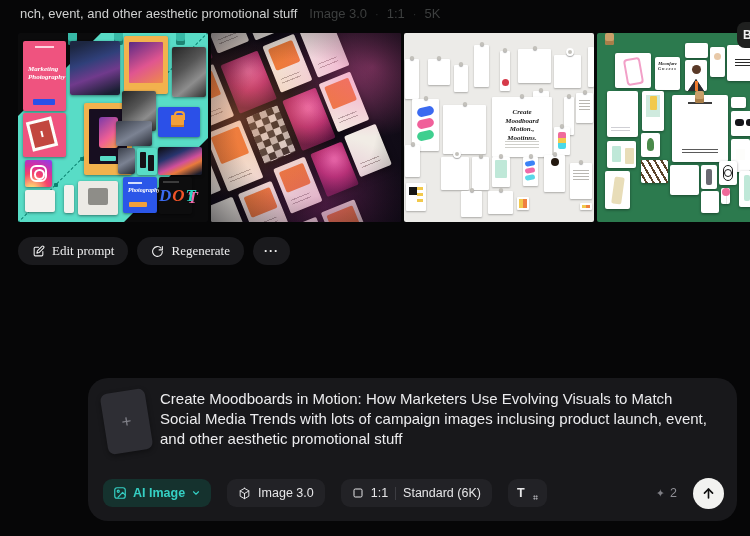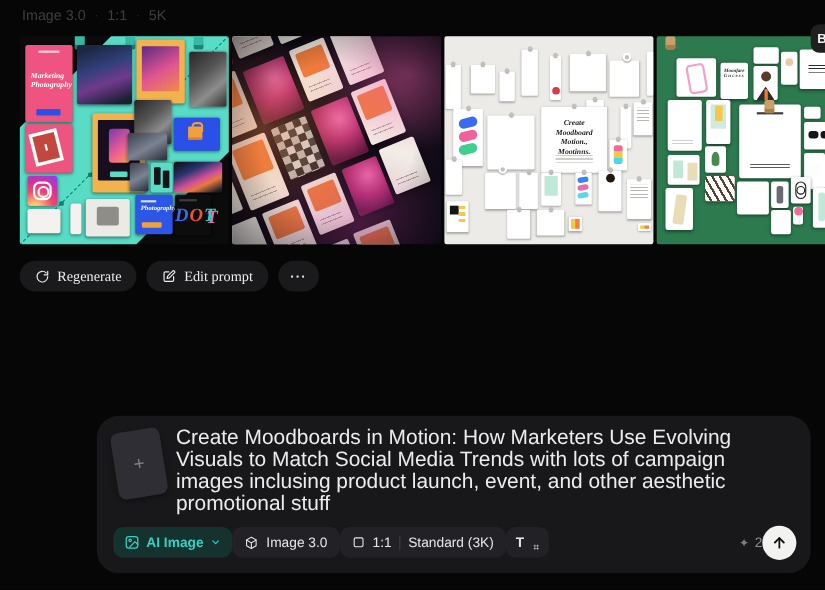--- a/index.html
+++ b/index.html
@@ -205,41 +205,42 @@
   .abtn{height:28px;border-radius:14px;border:none;background:#1a1a1d;color:#ededee;display:flex;align-items:center;
     gap:7px;padding:0 14px;font-family:"Liberation Serif",serif;font-size:13px;}
   .abtn.more{padding:0 11px;font-family:"Liberation Sans",sans-serif;font-weight:700;letter-spacing:1px;font-size:12px;}
   .abtn svg{flex:0 0 auto;}
 
   
   .composer{position:absolute;left:88px;top:378px;width:649px;height:143px;background:var(--panel-bg,#18181b);border-radius:20px;}
   .thumb{position:absolute;left:16px;top:13px;width:45px;height:61px;background:#2e2e34;border-radius:7px;
     transform:rotate(-9deg);display:flex;align-items:center;justify-content:center;box-shadow:0 2px 5px rgba(0,0,0,.35);cursor:pointer;}
   .plus{color:#84848c;font-size:17px;}
-  .ptext{position:absolute;left:72px;top:11px;right:24px;color:#ececee;font-size:19px;line-height:20px;cursor:text;}
-  .controls{position:absolute;left:15px;right:13px;bottom:14px;height:28px;display:flex;align-items:center;gap:0;}
+  .ptext{position:absolute;left:72px;top:11px;right:24px;color:#ececee;font-size:15px;line-height:20px;cursor:text;}
+  .controls{position:absolute;left:15px;right:13px;bottom:14px;height:28px;display:flex;align-items:center;gap:16px;}
   .modebtn{height:28px;border:none;border-radius:9px;background:var(--mode-button-bg,#15322e);color:var(--accent-teal,#35d0c4);
     font-size:12.5px;font-weight:600;display:flex;align-items:center;gap:6px;padding:0 10px;font-family:"Liberation Sans",sans-serif;}
   .ctrlbtn{height:28px;border:none;border-radius:9px;background:var(--button-bg,#222226);color:#e6e6e8;font-size:12.5px;
     font-weight:500;display:flex;align-items:center;gap:7px;padding:0 11px;font-family:"Liberation Sans",sans-serif;}
   .vdiv{width:1px;height:13px;background:#3d3d42;}
   .ticonbtn{padding:0 9px;font-weight:700;}
   .tdots{width:5px;height:5px;background-image:radial-gradient(#cfcfd4 .7px,transparent 1px);background-size:2.5px 2.5px;
     align-self:flex-end;margin:0 0 7px 1px;}
   .spacer{flex:1;}
   .credits{display:flex;align-items:center;gap:5px;color:#8e8e94;font-size:12.5px;}
   .sparkle{font-family:"DejaVu Sans",sans-serif;font-size:11px;color:#7e7e84;}
   .submit{width:31px;height:31px;border-radius:50%;border:none;background:#f2f2f0;display:flex;align-items:center;justify-content:center;}
 </style>
 </head>
 <body>
 
 <div id="app">
 
   <header class="topbar">
+    <span class="snippet">nch, event, and other aesthetic promotional stuff</span>
     <span class="meta">
       <span>Image 3.0</span>
       <span class="dot">·</span>
       <span>1:1</span>
       <span class="dot">·</span>
       <span>5K</span>
     </span>
   </header>
 
   <div class="gallery">
@@ -394,31 +395,31 @@
     </div>
   </div>
 
   <button class="partialbtn">
     <span>B</span>
   </button>
 
   <div class="actions">
     <button class="abtn">
       <svg width="13" height="13" viewBox="0 0 24 24" fill="none" stroke="#ededee" stroke-width="2" stroke-linecap="round" stroke-linejoin="round">
+          <path d="M12 4H6a2 2 0 0 0-2 2v12a2 2 0 0 0 2 2h12a2 2 0 0 0 2-2v-6"></path>
+          <path d="M18.4 2.6a2 2 0 0 1 2.9 3L13 14l-4 1 1-4 8.4-8.4z"></path>
+        </svg>
+      <span>Edit prompt</span>
+    </button>
+    <button class="abtn">
+      <svg width="13" height="13" viewBox="0 0 24 24" fill="none" stroke="#ededee" stroke-width="2" stroke-linecap="round" stroke-linejoin="round">
           <path d="M21 12a9 9 0 1 1-2.6-6.4"></path>
           <polyline points="21 3 21 9 15 9"></polyline>
         </svg>
       <span>Regenerate</span>
-    </button>
-    <button class="abtn">
-      <svg width="13" height="13" viewBox="0 0 24 24" fill="none" stroke="#ededee" stroke-width="2" stroke-linecap="round" stroke-linejoin="round">
-          <path d="M12 4H6a2 2 0 0 0-2 2v12a2 2 0 0 0 2 2h12a2 2 0 0 0 2-2v-6"></path>
-          <path d="M18.4 2.6a2 2 0 0 1 2.9 3L13 14l-4 1 1-4 8.4-8.4z"></path>
-        </svg>
-      <span>Edit prompt</span>
     </button>
     <button class="abtn more">
       <span>···</span>
     </button>
   </div>
 
   <div class="composer">
     <div class="thumb">
       <span class="plus">+</span>
     </div>
@@ -441,21 +442,21 @@
             <path d="M12 12L4 7.3M12 12l8-4.7M12 12v9.5"></path>
           </svg>
         <span>Image 3.0</span>
       </button>
       <button class="ctrlbtn">
         <svg width="12" height="12" viewBox="0 0 24 24" fill="none" stroke="#e6e6e8" stroke-width="2">
             <rect x="4" y="4" width="16" height="16" rx="2.5"></rect>
           </svg>
         <span>1:1</span>
         <i class="vdiv"></i>
-        <span>Standard (3K)</span>
+        <span>Standard (6K)</span>
       </button>
       <button class="ctrlbtn ticonbtn">
         <span>T</span>
         <span class="tdots"></span>
       </button>
       <div class="spacer"></div>
       <div class="credits">
         <span class="sparkle">✦</span>
         <span>2</span>
       </div>

